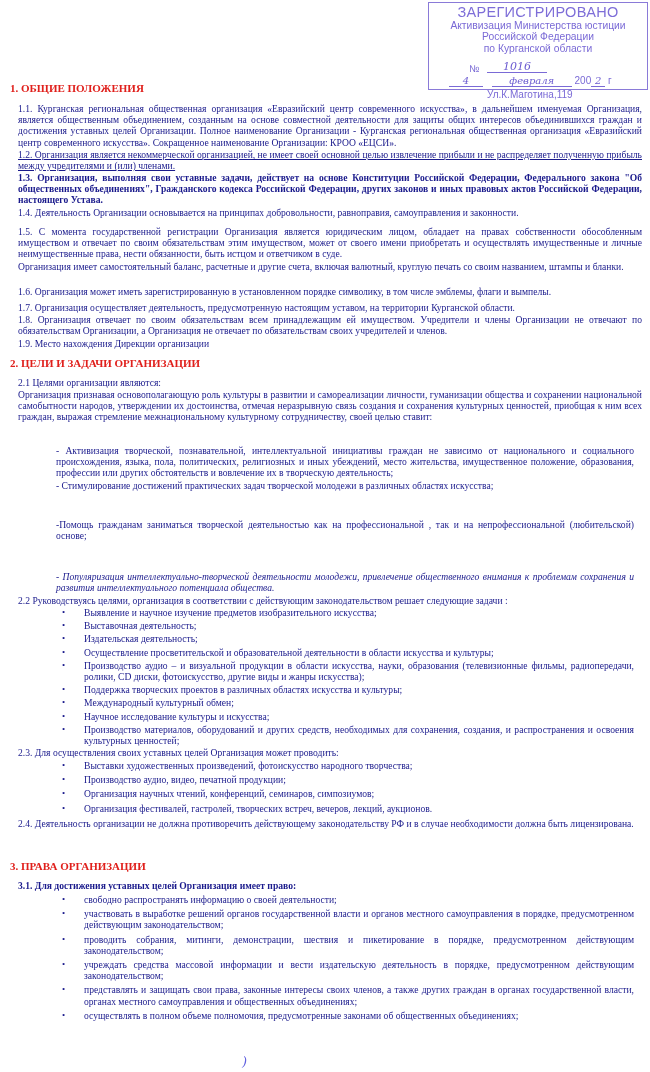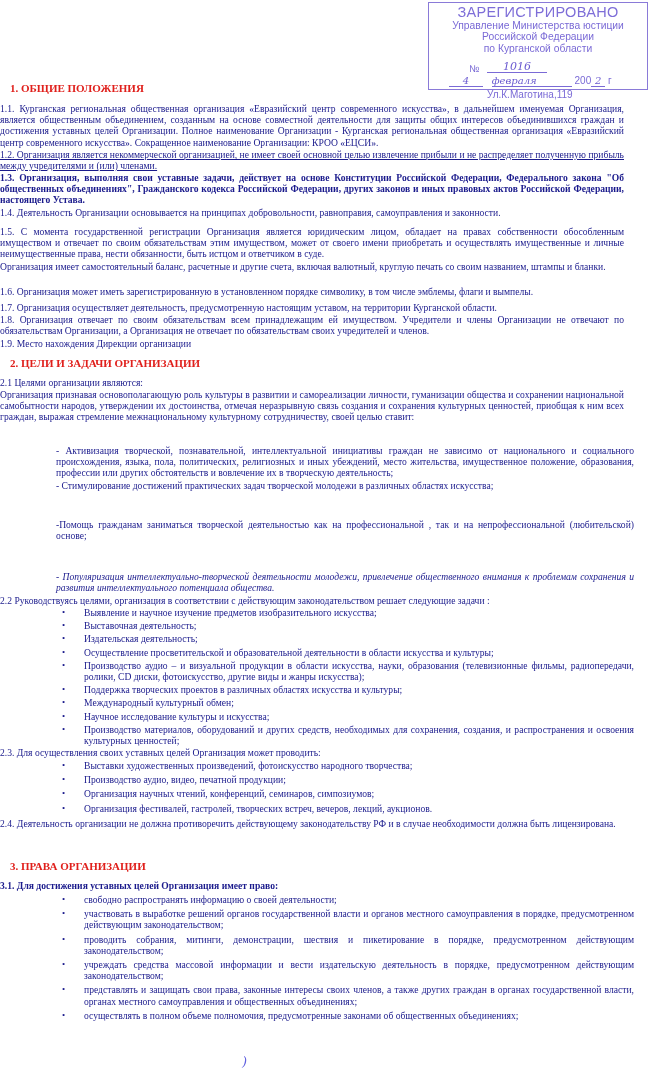--- a/index.html
+++ b/index.html
@@ -24,46 +24,46 @@
   .stamp .s-numval { position: absolute; left: 58px; top: 58px; width: 60px; border-bottom: 1px solid #7a6ad6; font-family: "DejaVu Serif", serif; font-style: italic; font-size: 11px; color:#6a5ad0; }
   .stamp .s-date { position: absolute; left: 20px; top: 72px; font-size: 10px; white-space: nowrap; }
   .stamp .s-date .u { display:inline-block; border-bottom: 1px solid #7a6ad6; font-style: italic; font-family: "DejaVu Serif", serif; color:#6a5ad0; }
   .stamp .s-addr { position: absolute; left: 58px; top: 86px; font-size: 10px; background: transparent; white-space: nowrap; }
 
   .h {
     position: absolute; left: 10px; font-family: "Liberation Serif", serif;
     font-weight: bold; color: #e0201c; font-size: 11px; line-height: 13px;
   }
   .p {
-    position: absolute; left: 0; width: 624px; text-align: justify;
+    position: absolute; left: 18px; width: 624px; text-align: justify;
   }
   .p.indent1 { left: 56px; width: 578px; }
   .ul { position: absolute; left: 62px; width: 572px; }
   .li { position: relative; padding-left: 22px; text-align: justify; }
   .li .bullet { position: absolute; left: 0; top: 0; font-size: 9px; }
   .mark {
     position: absolute; left: 242px; top: 1056px; color: #6060e0;
     font-family: "DejaVu Serif", serif; font-style: italic; font-size: 13px;
   }
 </style>
 </head>
 <body>
 
 <div class="page">
 
   <div class="stamp">
     <div class="s-title">ЗАРЕГИСТРИРОВАНО</div>
-    <div class="s-line">Управление Министерства юстиции</div>
+    <div class="s-line">Активизация Министерства юстиции</div>
     <div class="s-line">Российской Федерации</div>
     <div class="s-line">по Курганской области</div>
     <span class="s-num">№</span>
     <span class="s-numval">1016</span>
     <div class="s-date">
       <span class="u" style="width:34px;text-align:center;">4</span>
-      <span class="u" style="width:80px;text-align:left;margin-left:6px;">февраля</span>
+      <span class="u" style="width:80px;text-align:center;margin-left:6px;">февраля</span>
       <span>200</span><span class="u" style="width:14px;text-align:center;">2</span>
       <span>г</span>
     </div>
     <span class="s-addr">Ул.К.Маготина,119</span>
   </div>
 
   <div class="h" style="top:82px;">1. ОБЩИЕ ПОЛОЖЕНИЯ</div>
   <div class="p" style="top:103px;">1.1. Курганская региональная общественная организация «Евразийский центр современного искусства», в дальнейшем именуемая Организация, является общественным объединением, созданным на основе совместной деятельности для защиты общих интересов объединившихся граждан и достижения уставных целей Организации. Полное наименование Организации - Курганская региональная общественная организация «Евразийский центр современного искусства». Сокращенное наименование Организации: КРОО «ЕЦСИ».</div>
   <div class="p" style="top:149px;text-decoration:underline;">1.2. Организация является некоммерческой организацией, не имеет своей основной целью извлечение прибыли и не распределяет полученную прибыль между учредителями и (или) членами.</div>
   <div class="p" style="top:172px;font-weight:bold;">1.3. Организация, выполняя свои уставные задачи, действует на основе Конституции Российской Федерации, Федерального закона "Об общественных объединениях", Гражданского кодекса Российской Федерации, других законов и иных правовых актов Российской Федерации, настоящего Устава.</div>

